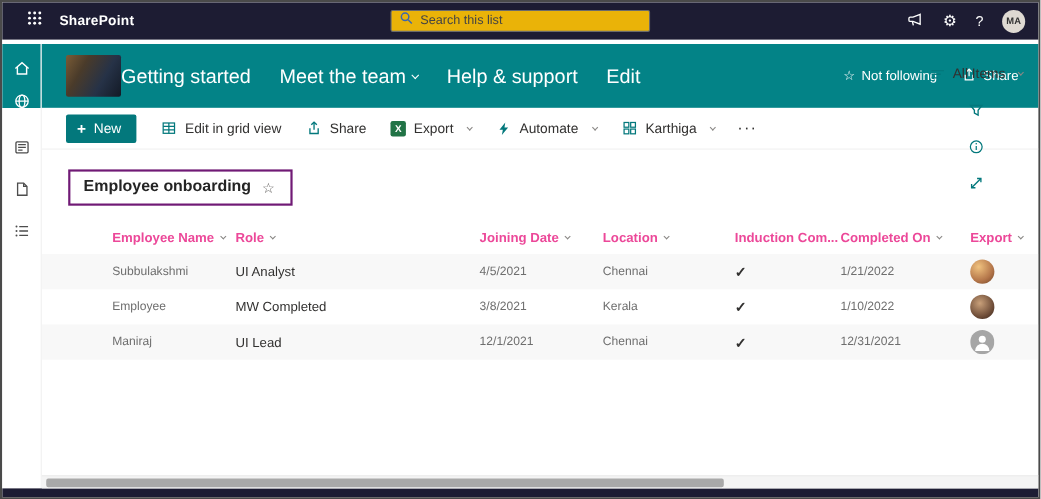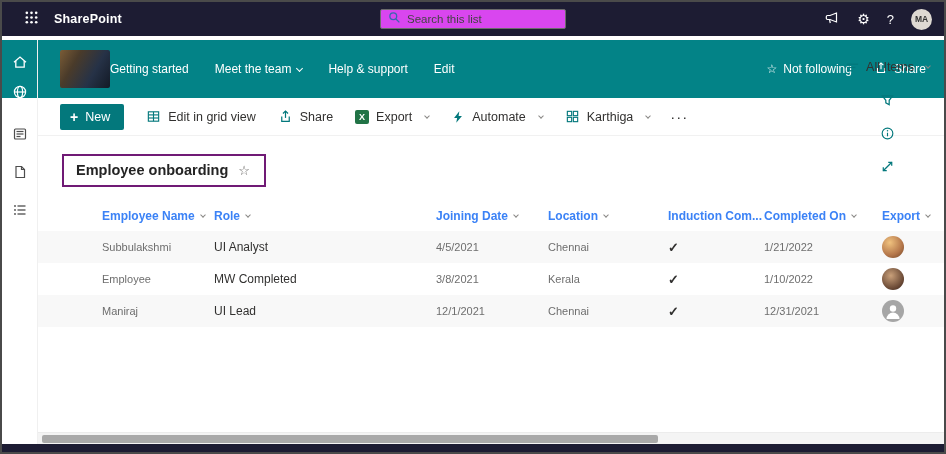--- a/index.html
+++ b/index.html
@@ -7,21 +7,21 @@
 
   .frame { width:946px; height:454px; border:2px solid #4a4a4a; background:#fff;
            display:flex; flex-direction:column; overflow:hidden; }
 
   
   .suitebar { height:28px; background:#1d1c33; display:flex; align-items:center;
               color:#fff; position:relative; flex:0 0 auto; padding:17px 12px; }
   .waffle { width:34px; display:flex; justify-content:center; cursor:pointer; }
   .appname { font-size:12.5px; font-weight:700; margin-left:6px; letter-spacing:.2px; }
   .searchbox { position:absolute; left:50%; transform:translateX(-50%);
-               width:186px; height:20px; background:#d946ef; border:1px solid #6b6b6b;
+               width:236px; height:20px; background:#eab308; border:1px solid #6b6b6b;
                border-radius:2px; display:flex; align-items:center; padding:0 7px; gap:6px; }
   .searchbox input { border:none; outline:none; background:transparent; flex:1;
                      font-size:11.5px; color:#333; font-family:inherit; }
   .searchbox input::placeholder { color:#444; }
   .suiteright { margin-left:auto; display:flex; align-items:center; gap:17px; }
   .glyphbtn { color:#fff; font-size:14px; line-height:1; cursor:pointer; }
   .avatar-ma { width:21px; height:21px; border-radius:50%; background:#ded9d2;
                color:#333; font-size:8.5px; font-weight:700; display:flex;
                align-items:center; justify-content:center; cursor:pointer; }
 
@@ -38,21 +38,21 @@
   .sb-gray { color:#4d4d4d; }
 
   .main { flex:1; display:flex; flex-direction:column; min-width:0; }
 
   
   .siteheader { height:58px; background:#038387; display:flex; align-items:center;
                 color:#fff; padding:0 18px 0 22px; flex:0 0 auto; }
   .sitelogo { width:50px; height:38px; border-radius:2px; cursor:pointer; flex:0 0 auto;
               background:linear-gradient(120deg,#7a5c36 0%,#4a3b2a 30%,#263247 65%,#131a26 100%); }
   .sitetitle { font-size:18px; font-weight:700; margin:0 28px 0 14px; cursor:pointer; white-space:nowrap; }
-  .sitenav { display:flex; align-items:center; gap:26px; font-size:12px; }
+  .sitenav { display:flex; align-items:center; gap:26px; font-size:18px; }
   .navitem { cursor:pointer; display:flex; align-items:center; white-space:nowrap; }
   .hdr-right { margin-left:auto; display:flex; align-items:center; gap:22px; font-size:12px; }
   .hdr-action { display:flex; align-items:center; gap:6px; cursor:pointer; white-space:nowrap; }
 
   
   .cmdbar { height:38px; display:flex; align-items:center; padding:0 14px 0 22px;
             border-bottom:1px solid #f1f1f1; flex:0 0 auto; }
   .newbtn { background:#03787c; color:#fff; height:26px; border:none; border-radius:2px;
             padding:0 14px 0 10px; display:flex; align-items:center; gap:7px;
             font-size:12.5px; font-family:inherit; cursor:pointer; }
@@ -78,21 +78,21 @@
   .titlebox { margin-left:24px; display:inline-flex; align-items:center; gap:10px;
               border:2px solid #701a75; padding:6px 14px 7px 12px; }
   .listtitle { font-size:14.5px; font-weight:700; color:#242424; white-space:nowrap; }
   .followstar { color:#605e5c; font-size:13px; cursor:pointer; line-height:1; }
 
   .table { margin-top:14px; }
   .thead, .trow { display:grid;
       grid-template-columns:112px 222px 112px 120px 96px 118px 1fr;
       padding-left:64px; align-items:center; }
   .thead { height:30px; }
-  .th { font-size:12px; font-weight:700; color:#3b82f6; display:flex; align-items:center;
+  .th { font-size:12px; font-weight:700; color:#ec4899; display:flex; align-items:center;
         cursor:pointer; white-space:nowrap; overflow:hidden; }
   .trow { height:32px; cursor:pointer; }
   .row-alt { background:#f8f8f8; }
   .cell-name { font-size:11px; color:#6e6e6e; }
   .cell-role { font-size:12px; color:#323130; }
   .cell-dim { font-size:11px; color:#6e6e6e; }
   .cell-check { font-size:13px; font-weight:700; color:#323130; }
   .mentor-avatar { width:22px; height:22px; border-radius:50%; cursor:pointer; }
   .ph1 { background:radial-gradient(circle at 35% 30%, #f0c27f, #b4764a 60%, #6e4224); }
   .ph2 { background:radial-gradient(circle at 40% 35%, #c9a07a, #6b4a36 65%, #30201a); }

